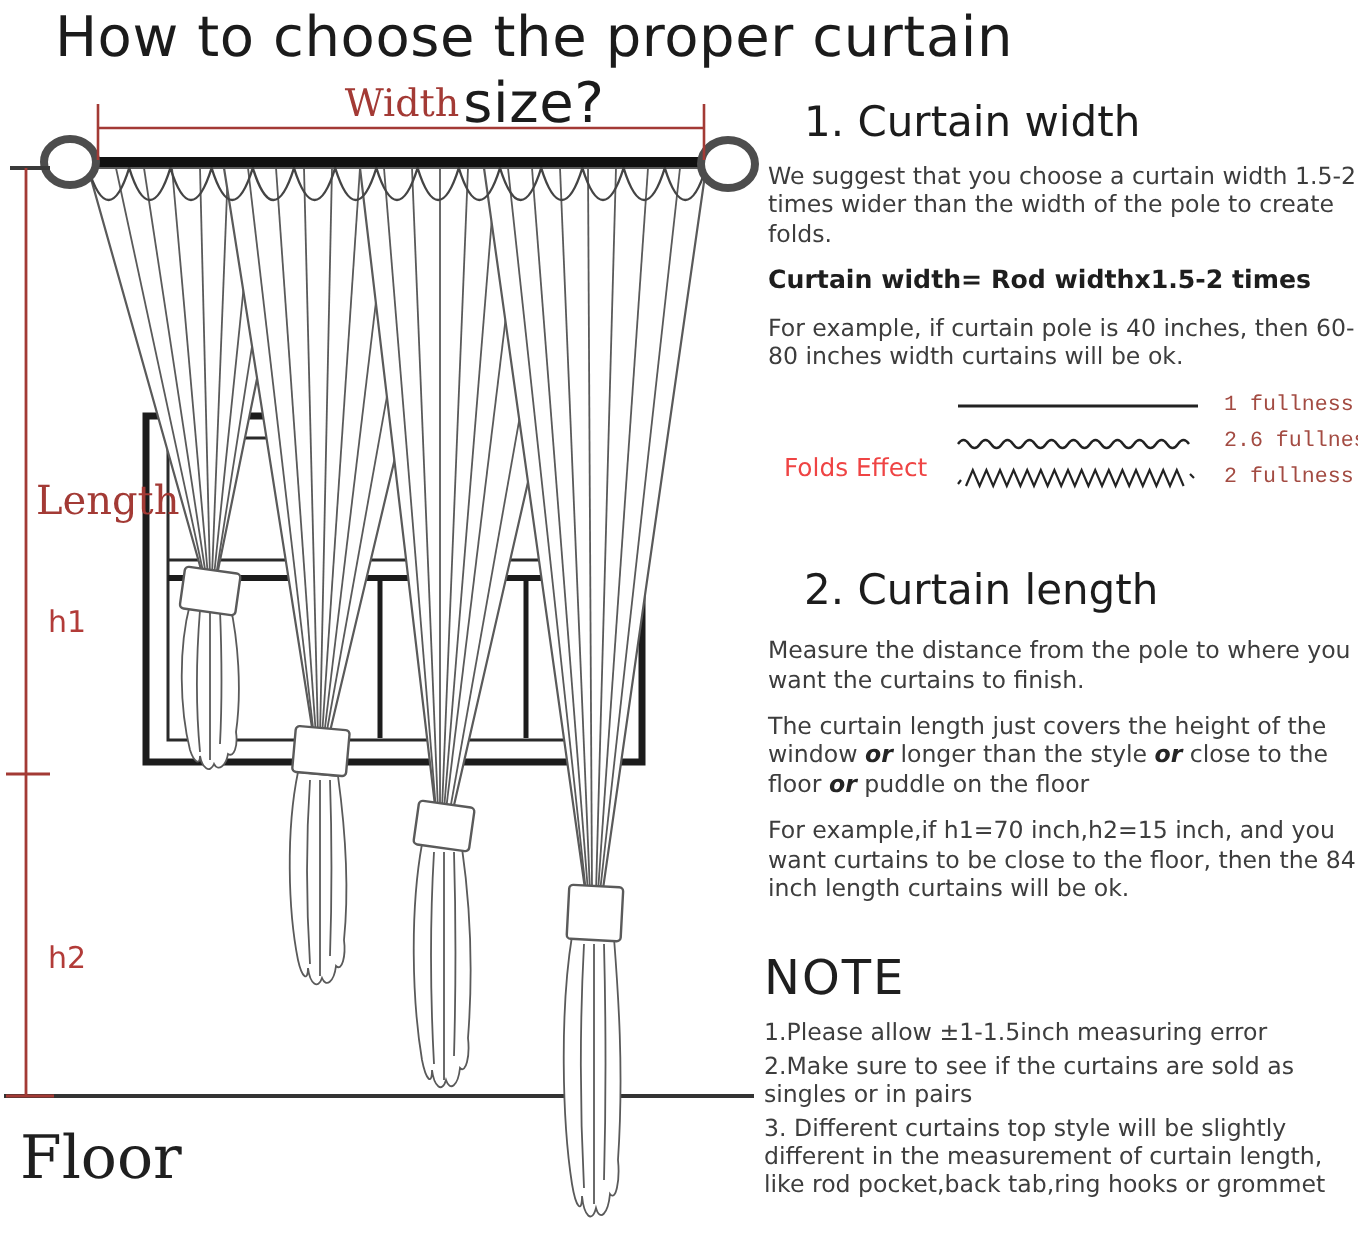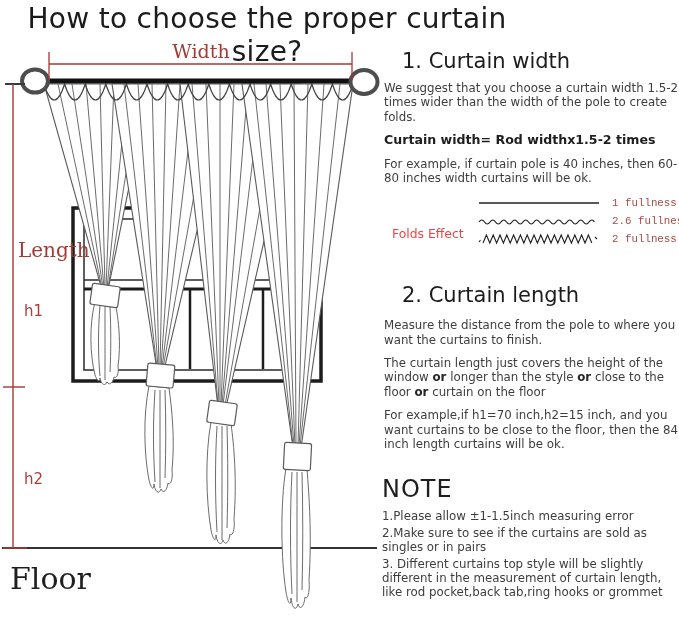--- a/index.html
+++ b/index.html
@@ -17,21 +17,21 @@
     position:absolute;left:382px;top:51px;width:302px;color:#3d3d3d;
     font-size:11.8px;line-height:1.22;
   }
   .right-col h2{
     font-weight:normal;color:#1c1c1c;font-size:21px;line-height:1;
     margin:0 0 0 20px;padding:0;
   }
   .right-col .h-len{margin-top:37px;}
   .right-col p{margin:9px 0 0 2px;padding:0;}
   .right-col p.formula{font-weight:bold;color:#1e1e1e;font-size:12.6px;margin-top:8px;}
-  .right-col p b{color:#252525;}
+  .right-col p b{color:#252525;font-style:italic;}
   .folds{position:relative;height:54px;margin-top:9px;}
   .folds-label{position:absolute;left:10px;top:17px;font-size:12.4px;color:#ef4444;margin-top:15px;}
   .fold-rows{position:absolute;left:95px;top:0;}
   .fold-row{display:flex;align-items:center;height:18px;font-family:Liberation Mono, monospace;}
   .fold-row svg{display:block;margin-right:11px;}
   .fold-row .f-label{font-size:10.8px;color:#a34b42;white-space:nowrap;}
   .note-h{
     font-weight:normal;color:#1f1f1f;font-size:24px;letter-spacing:1px;
     margin:26px 0 0 0;line-height:1;
   }
@@ -177,21 +177,21 @@
         </svg>
         <span class="f-label">2 fullness</span>
       </div>
     </div>
   </div>
 
   <h2 class="h-len">2. Curtain length</h2>
 
   <p style="margin-top:12px;">Measure the distance from the pole to where you want the curtains to finish.</p>
 
-  <p><span>The curtain length just covers the height of the window </span><b>or</b><span> longer than the style </span><b>or</b><span> close to the floor </span><b>or</b><span> curtain on the floor</span></p>
+  <p><span>The curtain length just covers the height of the window </span><b>or</b><span> longer than the style </span><b>or</b><span> close to the floor </span><b>or</b><span> puddle on the floor</span></p>
 
   <p>For example,if h1=70 inch,h2=15 inch, and you want curtains to be close to the floor, then the 84 inch length curtains will be ok.</p>
 
   <div class="note-h">NOTE</div>
 
   <div class="note-list">
     <p class="first">1.Please allow ±1-1.5inch measuring error</p>
     <p>2.Make sure to see if the curtains are sold as singles or in pairs</p>
     <p>3. Different curtains top style will be slightly different in the measurement of curtain length, like rod pocket,back tab,ring hooks or grommet</p>
   </div>

